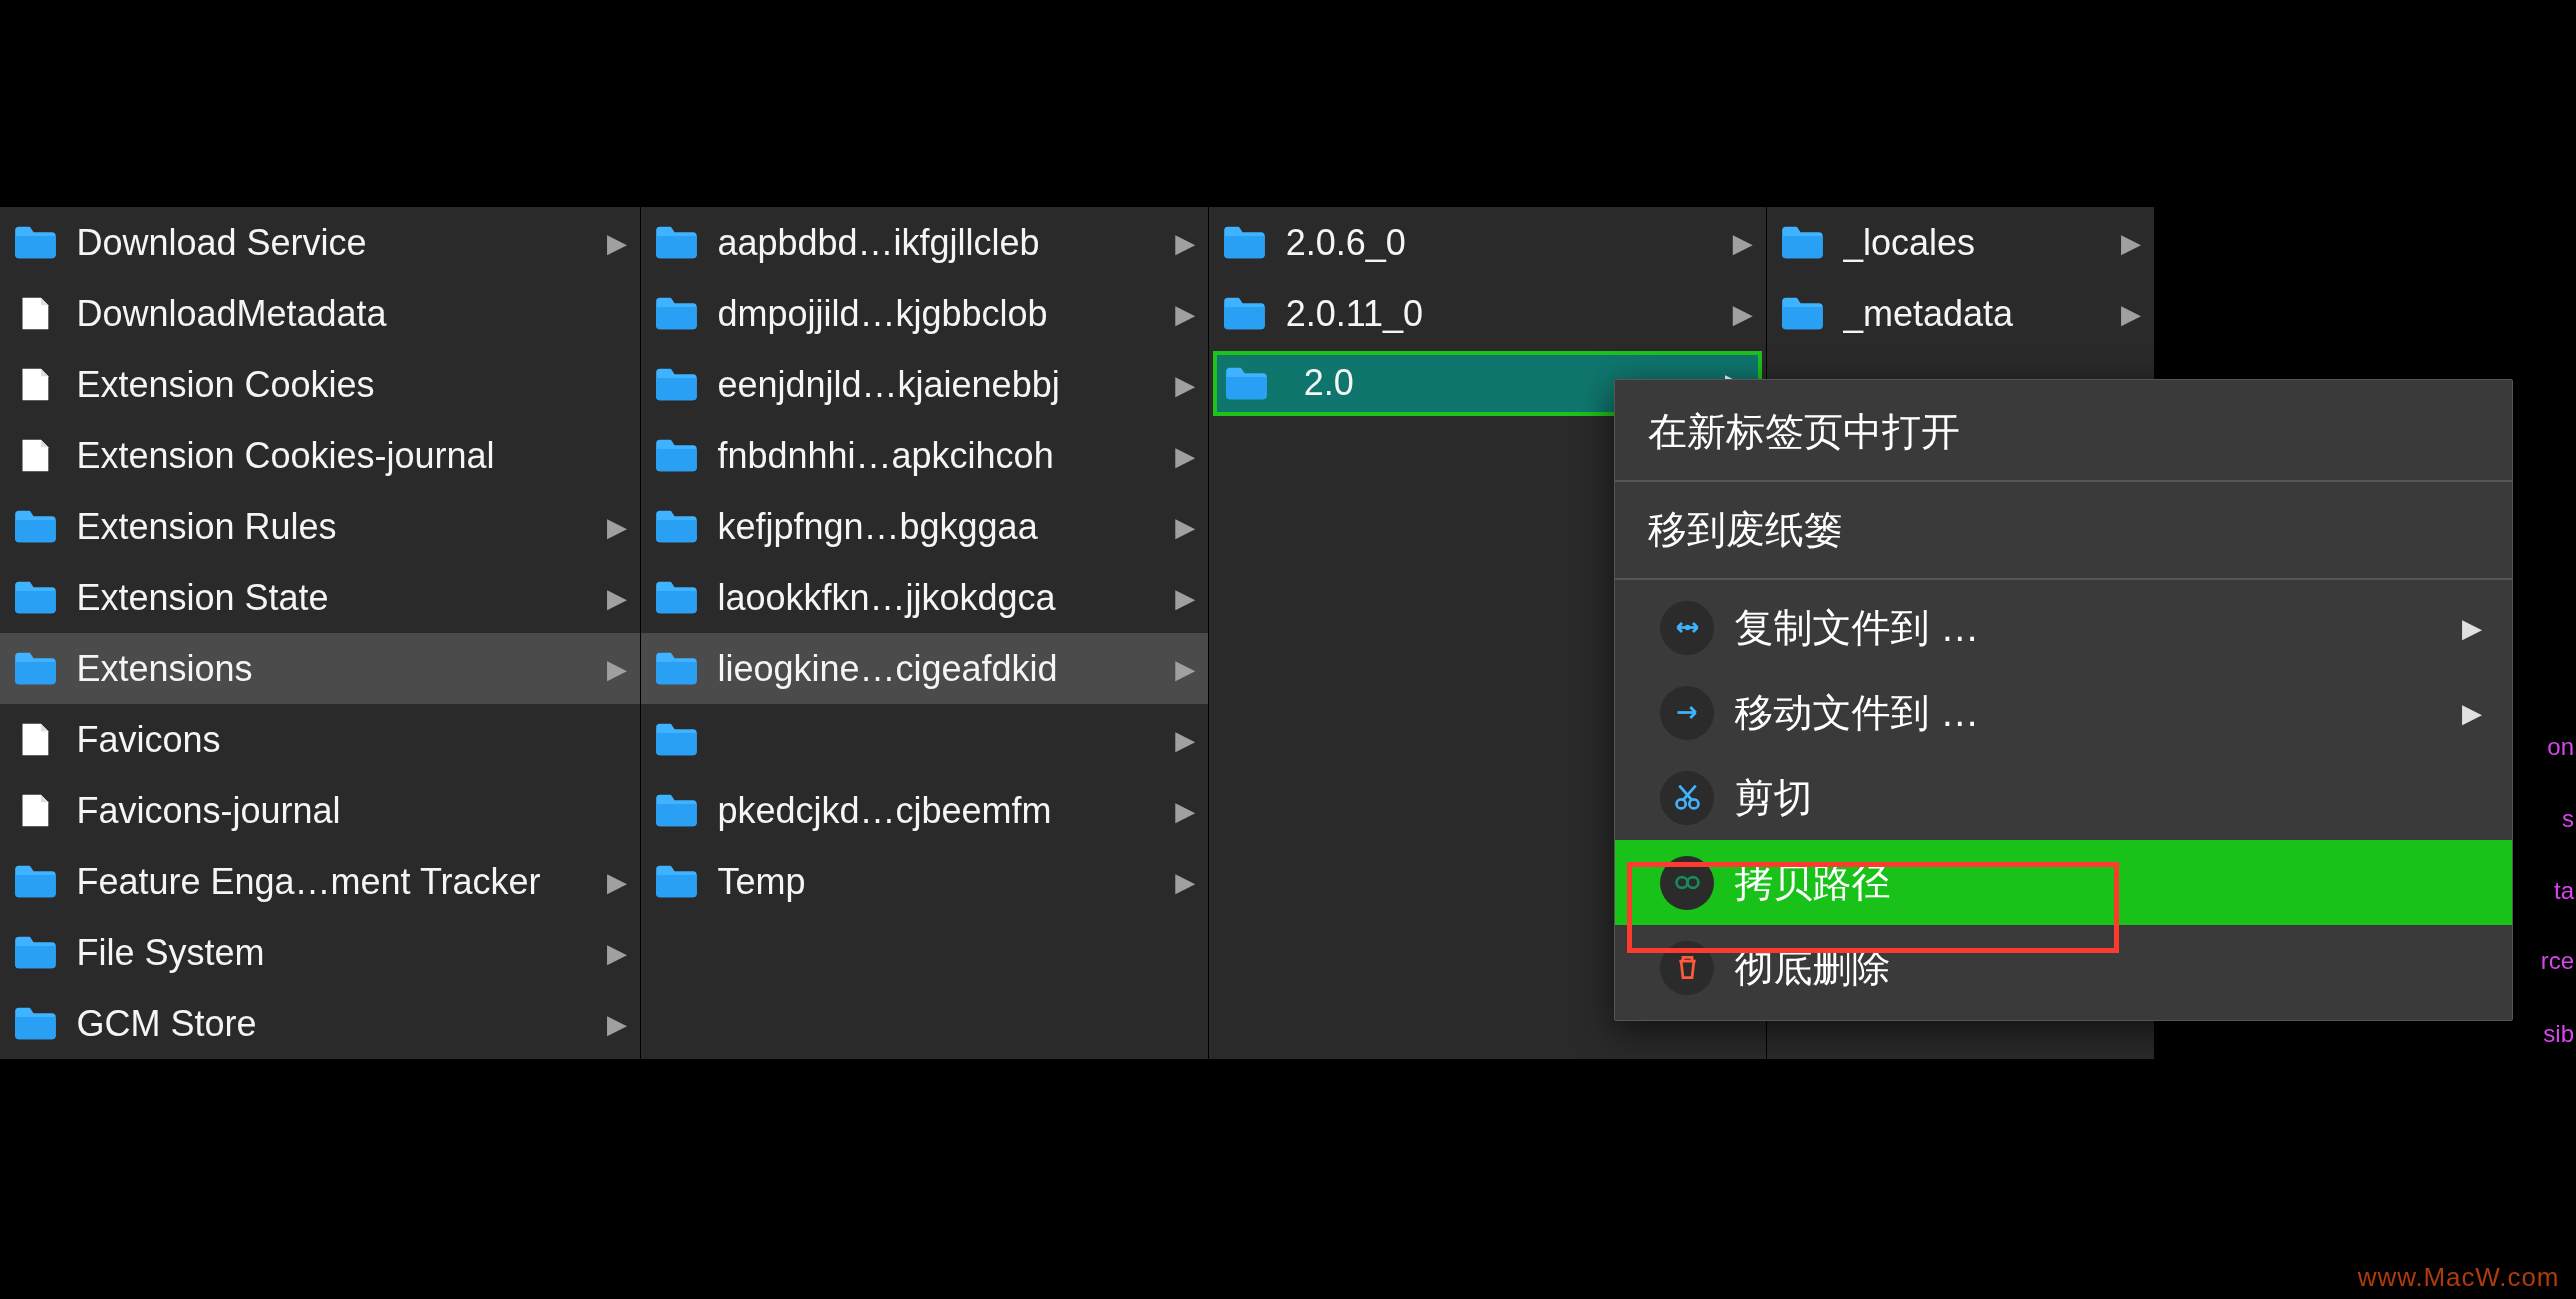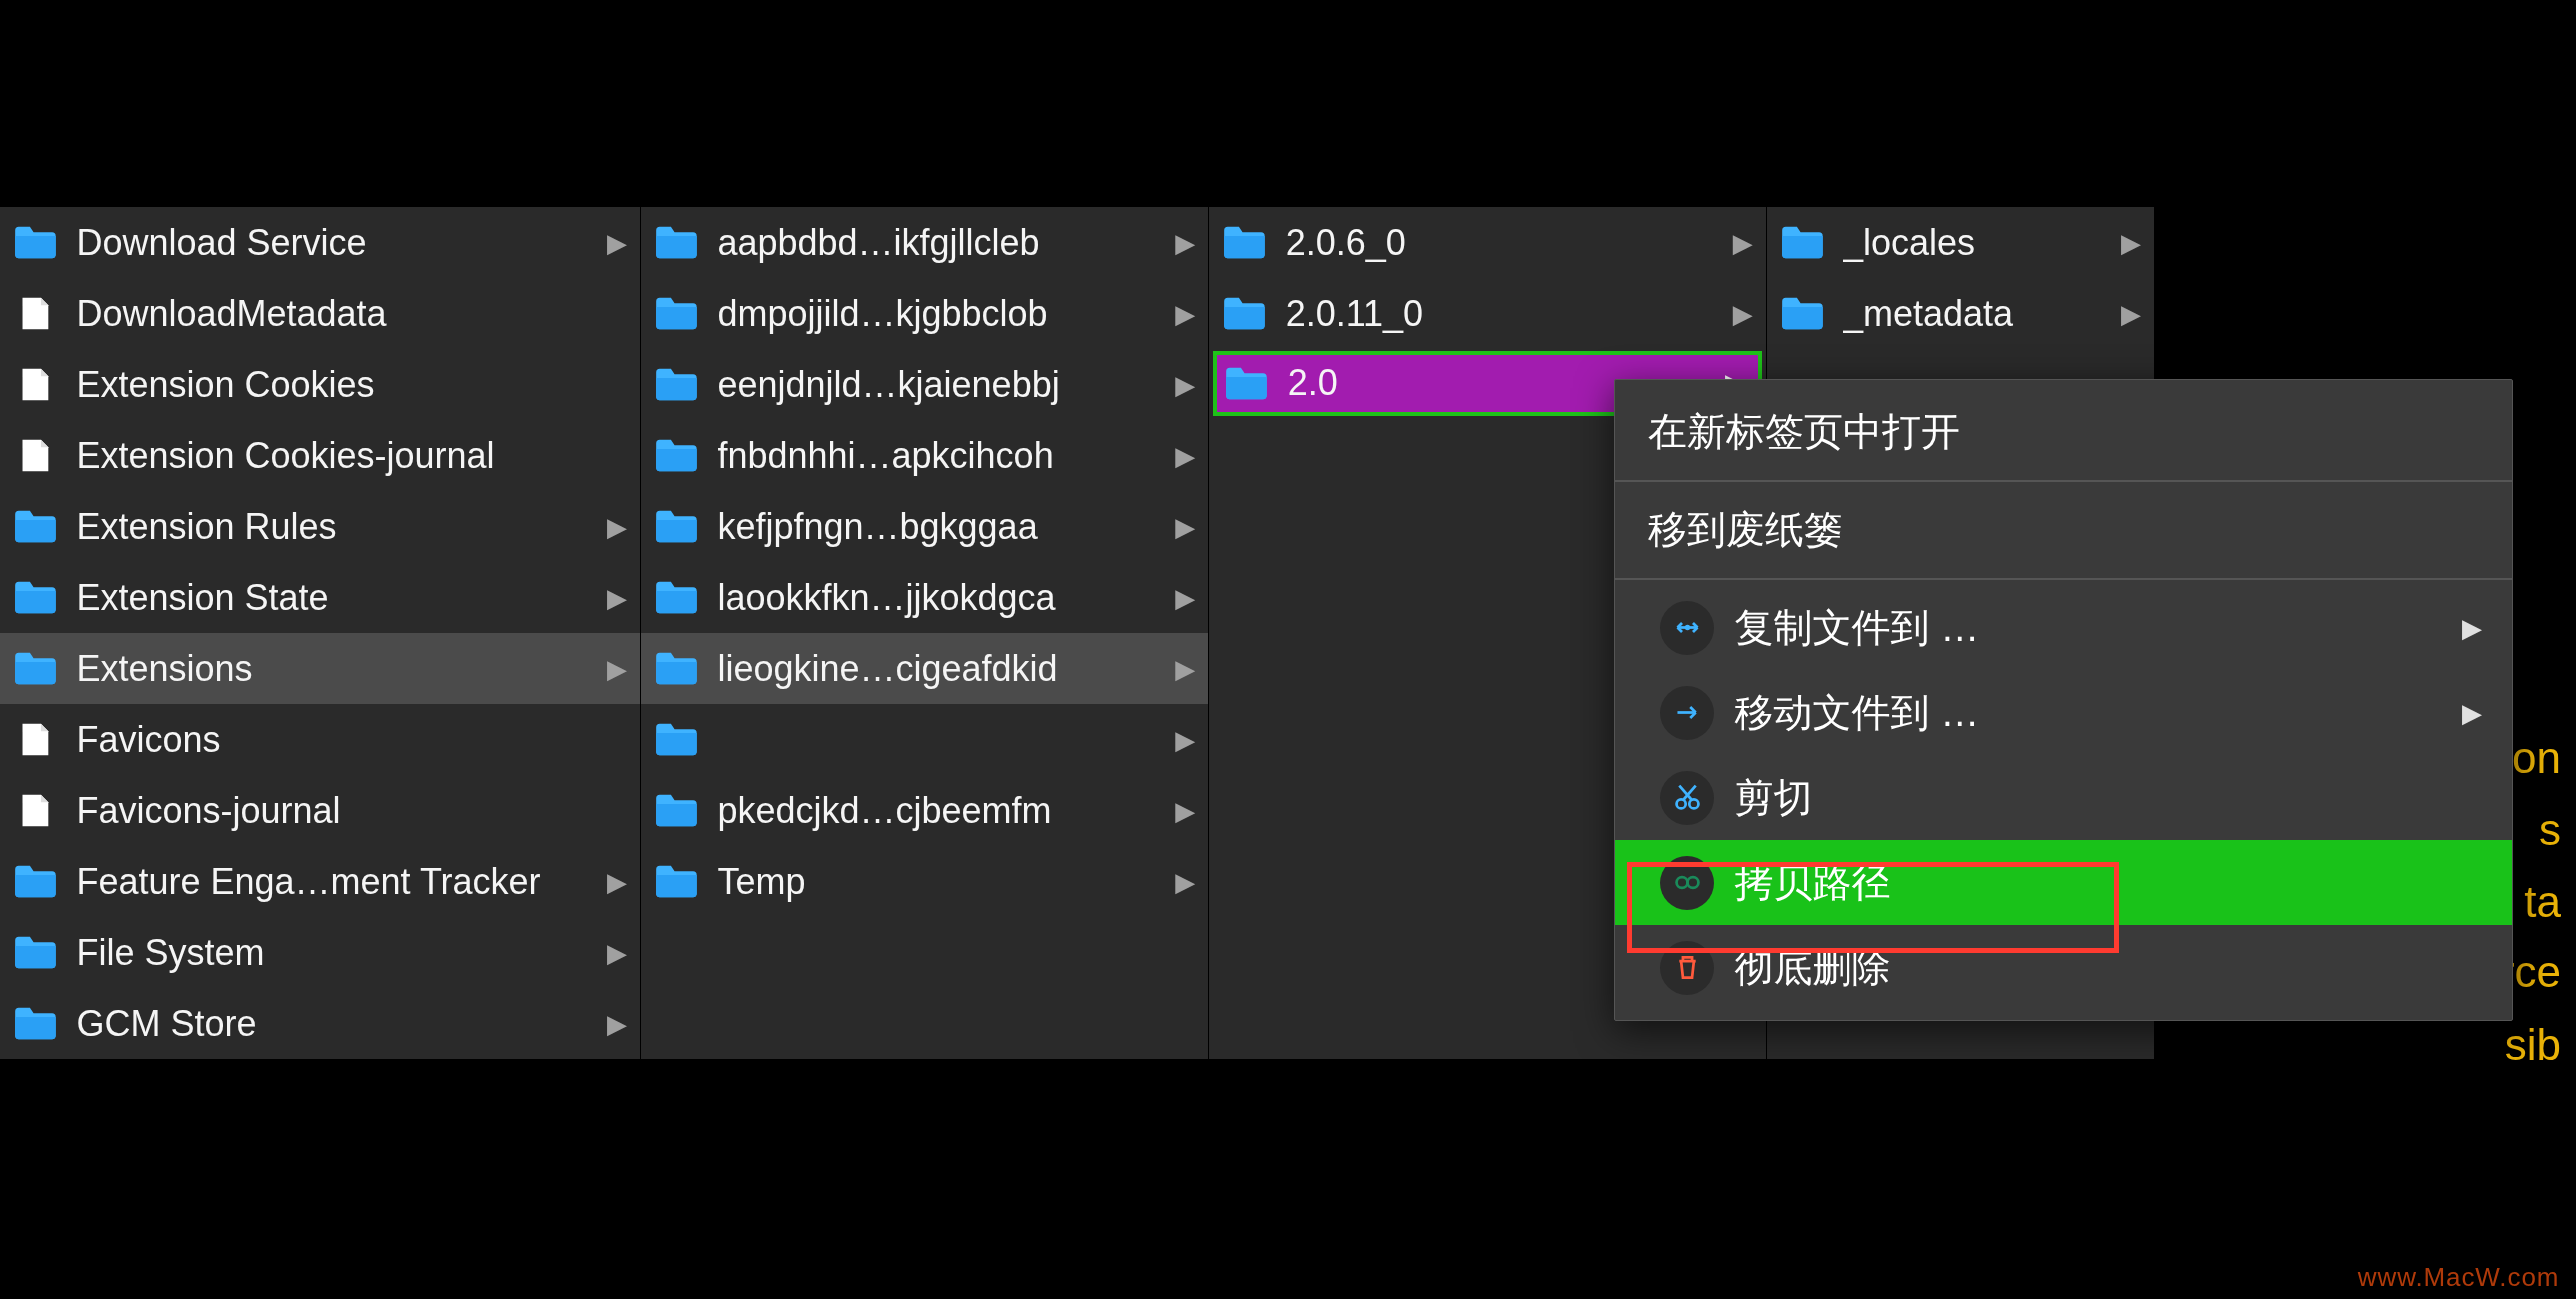--- a/index.html
+++ b/index.html
@@ -37,23 +37,24 @@
     font-size: 36px;
     color: #f5f5f5;
     position: relative;
   }
   .item.selected {
     background: #4b4b4b;
   }
   .item.green-selected {
     margin: 1.9px 3.7px;
     border: 4.6px solid #1ec219;
-    background: #a21caf;
+    background: #0f766e;
     padding: 0 7.4px;
     height: 65px;
+    gap: 16px;
   }
   .folder-icon, .file-icon {
     width: 43px;
     height: 35px;
     margin-right: 20.4px;
     flex-shrink: 0;
   }
   .folder-icon svg, .file-icon svg {
     width: 100%;
     height: 100%;
@@ -147,23 +148,23 @@
     right: 16.7px;
     color: #c2410c;
     font-size: 26px;
     font-family: Arial, sans-serif;
     letter-spacing: 0.9px;
     opacity: 0.9;
   }
   .col4 .item { position: relative; }
   .partial-text {
     position: absolute;
-    right: 15px;
-    color: #eab308;
-    font-size: 44px;
+    right: 2px;
+    color: #d946ef;
+    font-size: 24px;
   }
 </style>
 </head>
 <body>
 
 <div class="finder">
   <div class="column col1">
       <div class="item">
         <span class="folder-icon">
           <svg viewBox="0 0 46 38">

